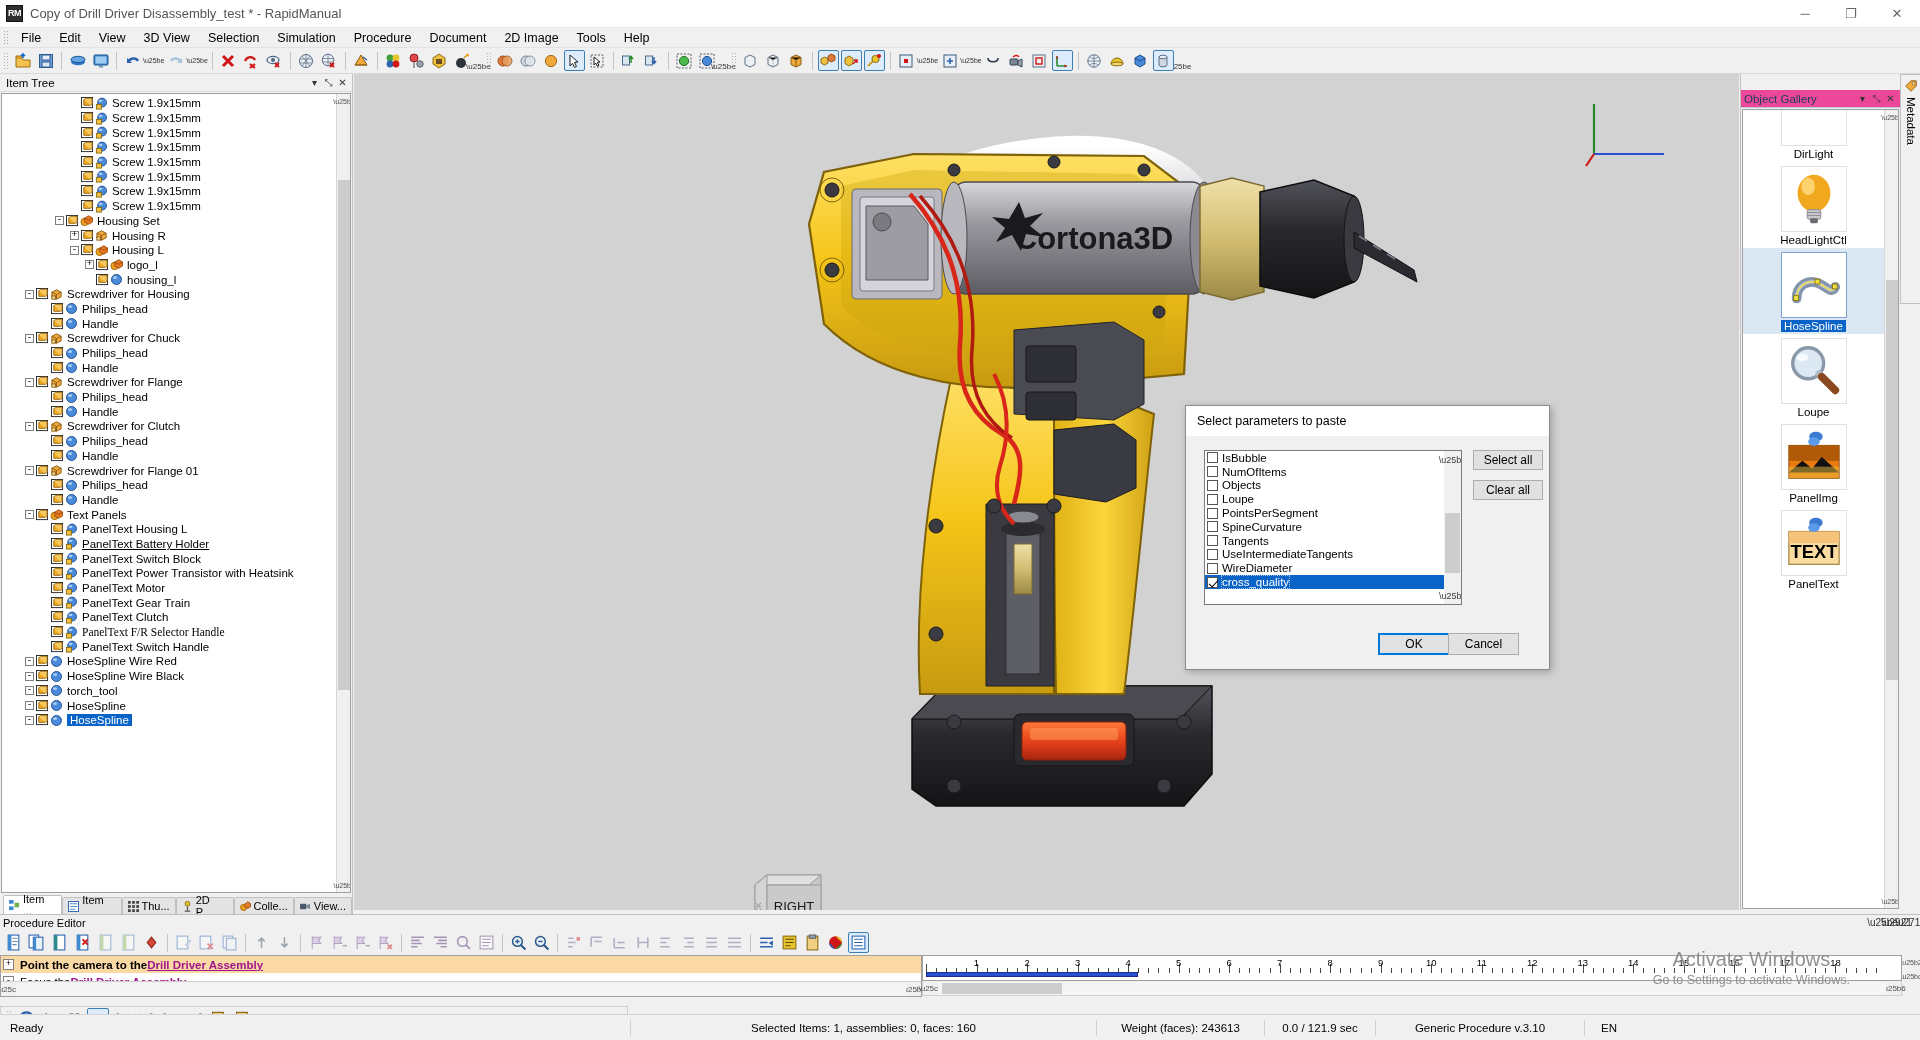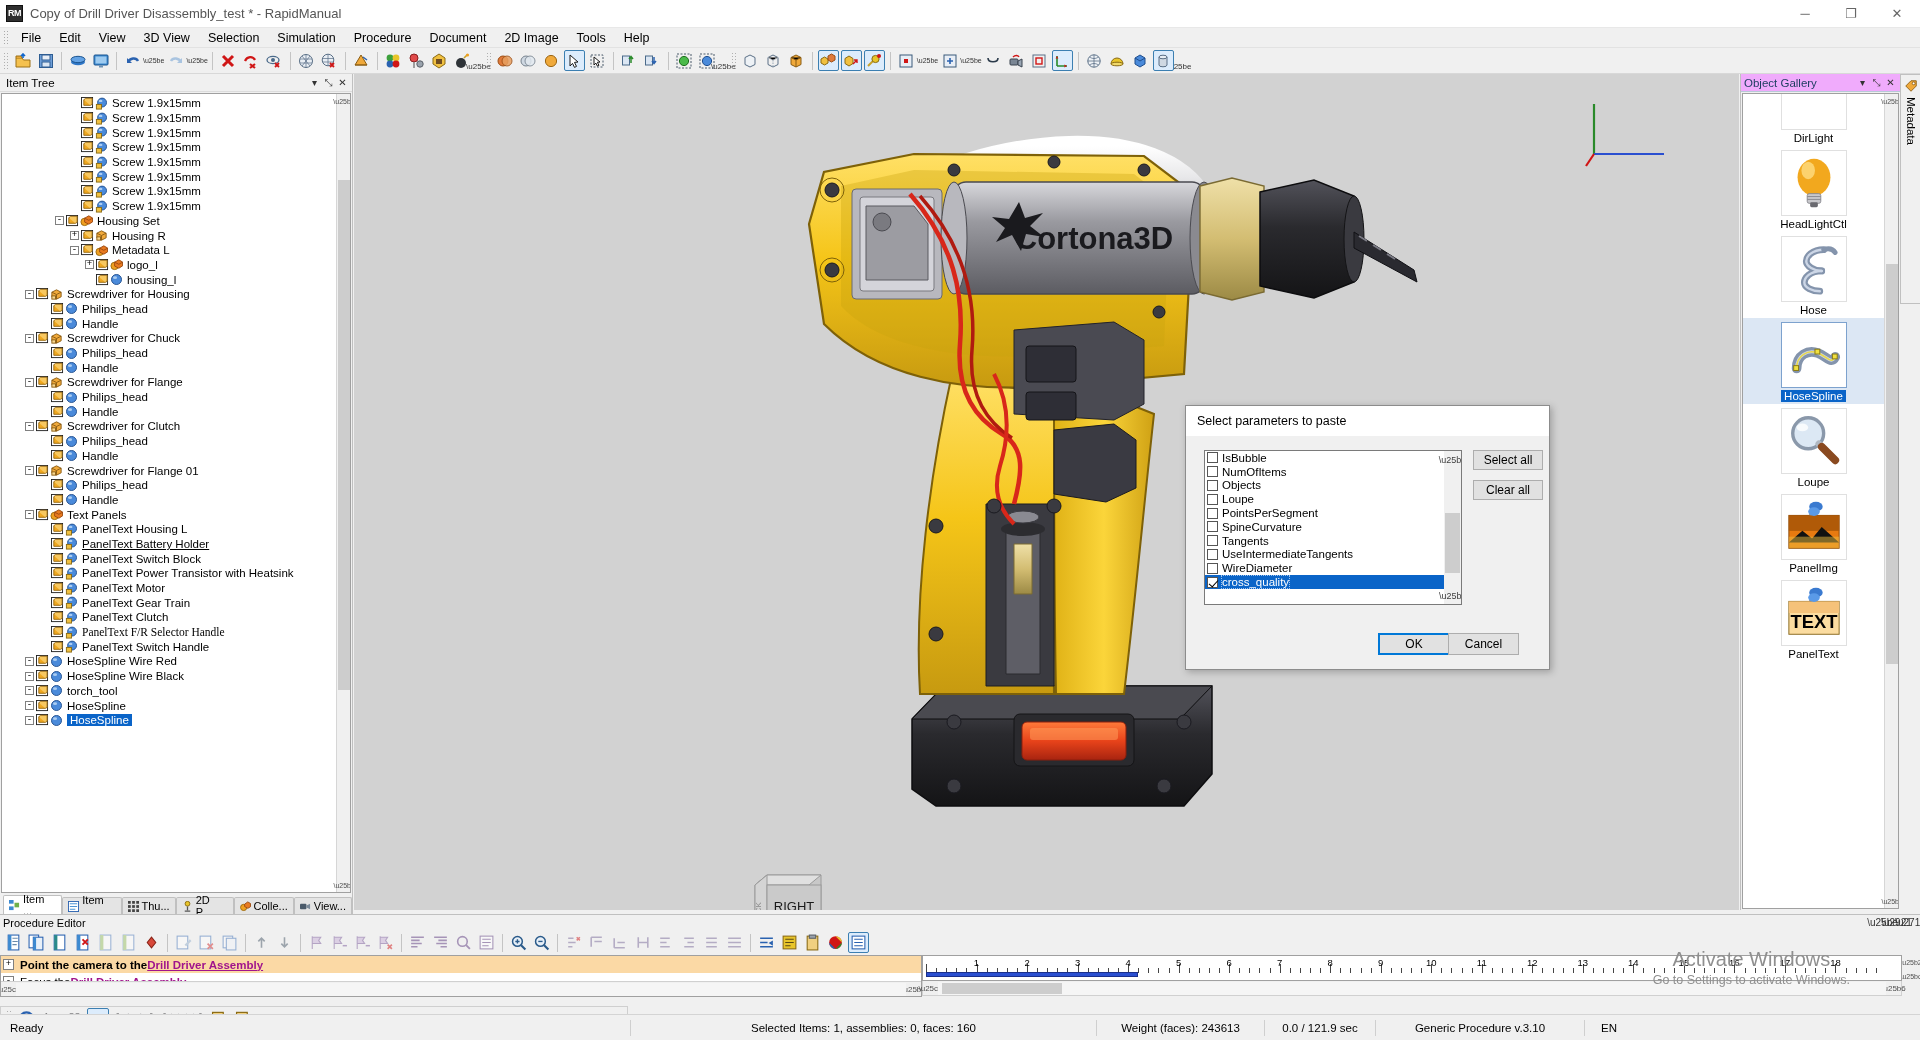--- a/index.html
+++ b/index.html
@@ -127,23 +127,24 @@
   }
   .view-cube { position:absolute; left:383px; top:795px; }
 
   
   .gallery {
     position:absolute; left:1740px; top:74px; width:160px; height:836px;
     background:#f0f0f0; border-left:1px solid #c0c0c0;
     display:flex; flex-direction:column;
   }
   .gal-caption {
-    height:18px; background:#f0abfc; display:flex; align-items:center;
+    height:18px; background:#ec4899; display:flex; align-items:center;
     padding:0 3px; font-size:11.5px; color:#1a3c5e;
     border-bottom:1px solid #b8c8d8;
+    margin-top:16px;
   }
   .gal-body { flex:1; background:#fff; border:1px solid #a0a0a0;
     margin:1px; position:relative; overflow:hidden; }
   .gal-list { position:absolute; left:0; top:0; right:14px; bottom:0;
     overflow:hidden; }
   .gal-item {
     width:100%; display:flex; flex-direction:column; align-items:center;
     padding:4px 0 2px 0;
   }
   .gal-thumb {
@@ -731,21 +732,21 @@
             <svg class="ico-box" viewBox="0 0 14 13">
               <rect x="0.5" y="0.5" width="12" height="11" fill="#fff" stroke="#222"></rect>
               <path d="M3 3h7v6H3z" fill="#f0a820" stroke="#9a6a10"></path>
               <path d="M3 3l2-1.6h7V8l-2 1" fill="#f8c860" stroke="#9a6a10"></path>
             </svg>
             <svg class="ico-type" viewBox="0 0 14 14">
               <circle cx="5" cy="8.5" r="4" fill="#f0a020" stroke="#9a6a10"></circle>
               <path d="M5 4.5L9.5 2l4 2.3v4.2L9.5 11 5 8.7z" fill="#e87a20" stroke="#9a4a10"></path>
               <path d="M5 4.5L9.5 6.8l4-2.3" stroke="#9a4a10" fill="none"></path>
             </svg>
-            <span class="lbl">Metadata L</span>
+            <span class="lbl">Housing L</span>
           </div>
           <div class="tnode" style="padding-left: 83px;">
             <span class="expander">+</span>
             <svg class="ico-box" viewBox="0 0 14 13">
               <rect x="0.5" y="0.5" width="12" height="11" fill="#fff" stroke="#222"></rect>
               <path d="M3 3h7v6H3z" fill="#f0a820" stroke="#9a6a10"></path>
               <path d="M3 3l2-1.6h7V8l-2 1" fill="#f8c860" stroke="#9a6a10"></path>
             </svg>
             <svg class="ico-type" viewBox="0 0 14 14">
               <circle cx="5" cy="8.5" r="4" fill="#f0a020" stroke="#9a6a10"></circle>
@@ -1398,36 +1399,20 @@
             <div class="gal-thumb">
               <svg width="58" height="58" viewBox="0 0 60 60">
                 <ellipse cx="30" cy="24" rx="17" ry="19" fill="#f2a81e"></ellipse>
                 <ellipse cx="24" cy="17" rx="7" ry="9" fill="#ffe08a" opacity="0.75"></ellipse>
                 <rect x="23" y="41" width="14" height="10" rx="2" fill="#c8c8cc" stroke="#8a8a90"></rect>
                 <path d="M23 44h14M23 47h14" stroke="#8a8a90"></path>
                 <rect x="26" y="50" width="8" height="5" rx="1.5" fill="#6a6a70"></rect>
               </svg>
             </div>
             <div class="gal-label">HeadLightCtl</div>
-          </div>
-          <div class="gal-item">
-            <div class="gal-thumb">
-              <svg width="58" height="58" viewBox="0 0 60 60">
-                <g fill="none" stroke="#8494ac" stroke-width="7" stroke-linecap="round">
-                  <path d="M40 10c-12 0-18 7-18 12s8 10 16 10"></path>
-                  <path d="M38 32c-12 0-18 7-18 12s8 9 16 9"></path>
-                </g>
-                <g fill="none" stroke="#ccd6e6" stroke-width="2.5" stroke-linecap="round">
-                  <path d="M40 10c-12 0-18 7-18 12s8 10 16 10"></path>
-                  <path d="M38 32c-12 0-18 7-18 12s8 9 16 9"></path>
-                </g>
-                <path d="M40 10c6-2 10 0 12 3" stroke="#8494ac" stroke-width="5" fill="none" stroke-linecap="round"></path>
-              </svg>
-            </div>
-            <div class="gal-label">Hose</div>
           </div>
           <div class="gal-item selected">
             <div class="gal-thumb">
               <svg width="58" height="58" viewBox="0 0 60 60">
                 <path d="M12 44c0-14 12-20 22-16s14 12 18 4" stroke="#8494ac" stroke-width="10" fill="none" stroke-linecap="round"></path>
                 <path d="M12 44c0-14 12-20 22-16s14 12 18 4" stroke="#ccd6e6" stroke-width="3" fill="none" stroke-linecap="round"></path>
                 <path d="M12 44c0-14 12-20 22-16s14 12 18 4" stroke="#e8d84a" stroke-width="1.6" fill="none" stroke-dasharray="0"></path>
                 <rect x="9" y="41" width="5" height="5" fill="#f0e040" stroke="#8a7a10"></rect>
                 <rect x="31" y="24" width="5" height="5" fill="#f0e040" stroke="#8a7a10"></rect>
                 <rect x="49" y="29" width="5" height="5" fill="#f0e040" stroke="#8a7a10"></rect>

